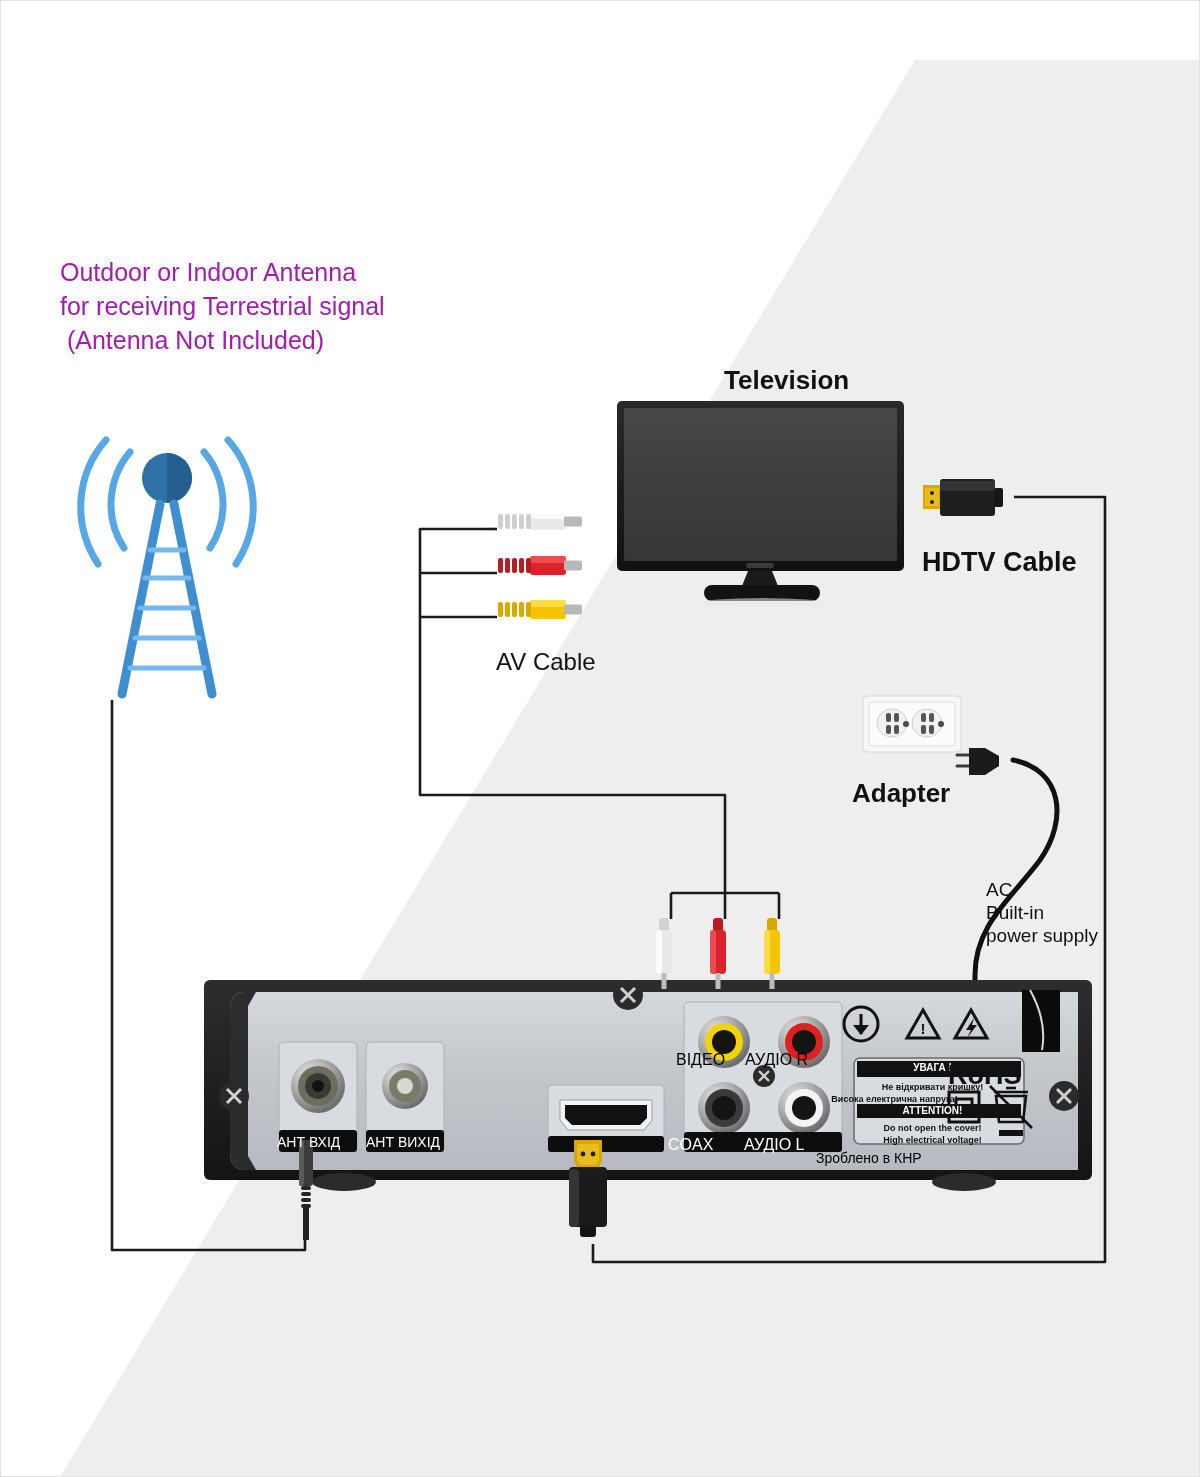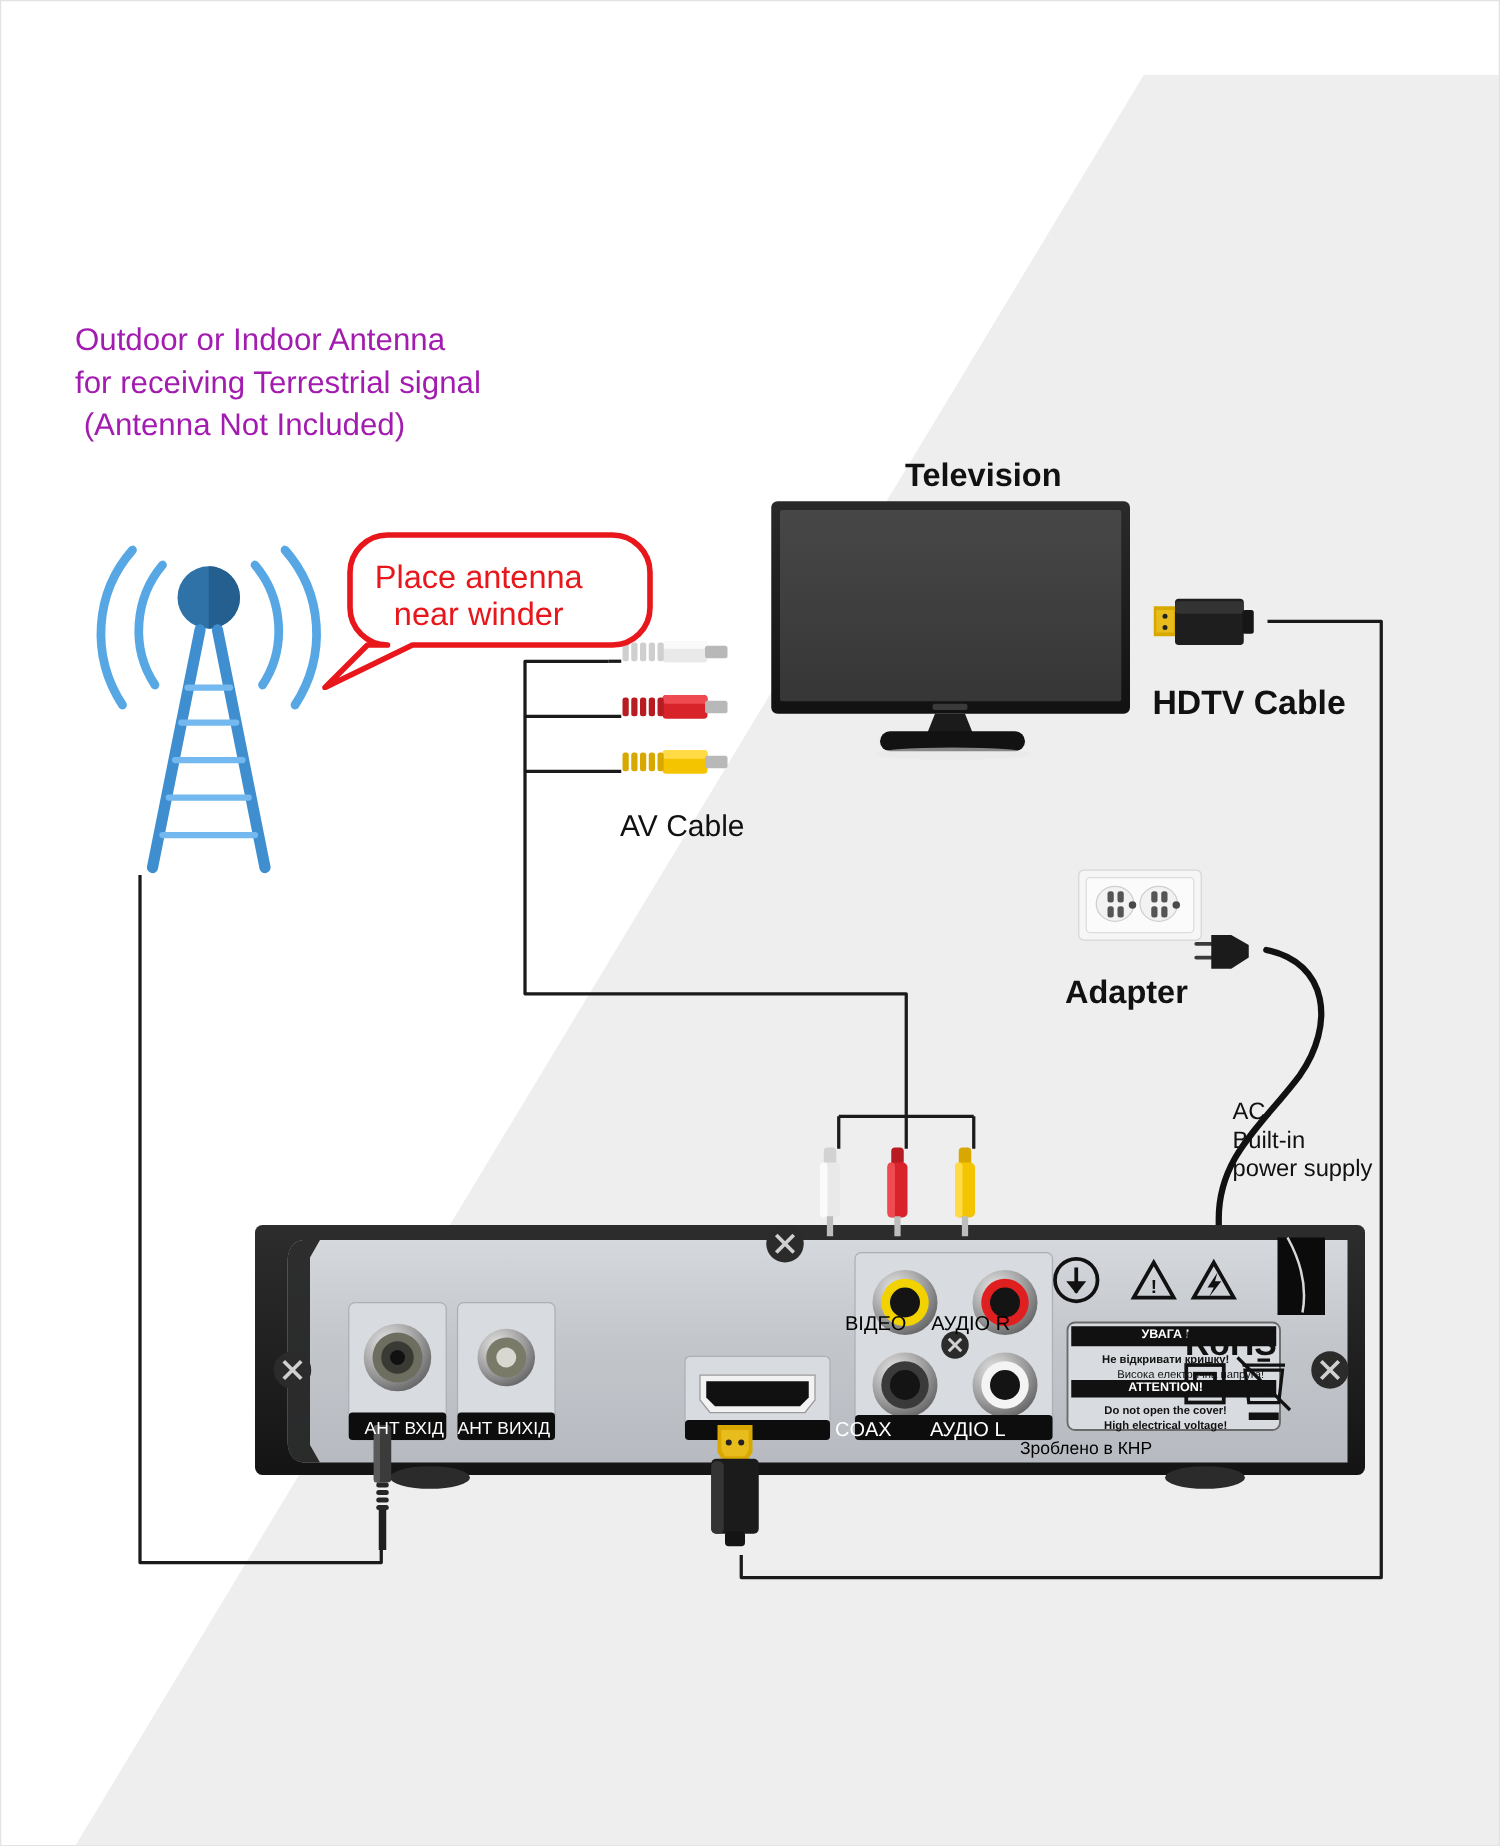--- a/index.html
+++ b/index.html
@@ -124,27 +124,20 @@
     </g>
     <g stroke="#73b9ef" stroke-width="5" stroke-linecap="round">
       <path d="M88,138 L122,138"></path>
       <path d="M83,166 L127,166"></path>
       <path d="M78,196 L132,196"></path>
       <path d="M73,226 L137,226"></path>
       <path d="M68,256 L142,256"></path>
     </g>
   </svg>
 
-  <div class="bubble-wrap">
-    <svg viewBox="0 0 280 128" style="position:absolute;left:0;top:0;width:280px;height:128px;">
-      <path d="M58,4 H238 a30,30 0 0 1 30,30 V62 a30,30 0 0 1 -30,30 H78 L8,126 L42,92 H58 a30,30 0 0 1 -30,-30 V34 a30,30 0 0 1 30,-30 Z" fill="#ffffff" stroke="#e8171b" stroke-width="4.5" stroke-linejoin="round"></path>
-    </svg>
-    <div class="bubble-text">Place antenna</div>
-    <div class="bubble-text" style="top:52px;">near winder</div>
-  </div>
 
   <div class="lbl" style="left:724px;top:365px;font-size:26px;">Television</div>
   <svg class="tv" viewBox="0 0 300 215">
     <defs>
       <linearGradient id="scr" x1="0" y1="0" x2="0" y2="1">
         <stop offset="0" stop-color="#474747"></stop>
           <stop offset="1" stop-color="#363636"></stop>
       </linearGradient>
       <linearGradient id="bez" x1="0" y1="0" x2="0" y2="1">
         <stop offset="0" stop-color="#2a2a2a"></stop>
@@ -394,31 +387,31 @@
         <path d="M802,108 L812,108"></path>
         <path d="M786,106 L828,148"></path>
       </g>
       <rect x="795" y="150" width="24" height="6" fill="#111"></rect>
     </g>
 
     <path d="M818,10 L856,10 L856,72 L818,72 Z" fill="#0b0b0b"></path>
     <path d="M826,10 C836,28 842,48 838,70" stroke="#d8d8d8" stroke-width="2" fill="none"></path>
   </svg>
 
-  <div class="pnl-w" style="left:277px;top:1134px;width:78px;text-align:right;font-size:14px;">АНТ ВХІД</div>
+  <div class="pnl-w" style="left:277px;top:1134px;width:78px;text-align:left;font-size:14px;">АНТ ВХІД</div>
   <div class="pnl-w" style="left:364px;top:1134px;width:78px;text-align:center;font-size:14px;">АНТ ВИХІД</div>
 
   <div class="pnl" style="left:676px;top:1051px;font-size:16px;">ВІДЕО</div>
   <div class="pnl" style="left:745px;top:1051px;font-size:16px;">АУДІО R</div>
   <div class="pnl-w" style="left:668px;top:1136px;font-size:16px;">COAX</div>
   <div class="pnl-w" style="left:744px;top:1136px;font-size:16px;">АУДІО L</div>
 
   <div class="pnl-sw" style="left:850px;top:1062px;width:165px;font-size:10px;">УВАГА !</div>
   <div class="pnl-s" style="left:850px;top:1081px;width:165px;font-weight:bold;text-align:center;">Не відкривати кришку!</div>
-  <div class="pnl-s" style="left:870px;top:1093px;width:165px;font-weight:normal;">Висока електрична напруга!</div>
+  <div class="pnl-s" style="left:812px;top:1093px;width:165px;font-weight:bold;">Висока електрична напруга!</div>
   <div class="pnl-sw" style="left:850px;top:1105px;width:165px;font-size:10px;">ATTENTION!</div>
   <div class="pnl-s" style="left:850px;top:1122px;width:165px;font-weight:bold;">Do not open the cover!</div>
   <div class="pnl-s" style="left:850px;top:1134px;width:165px;font-weight:bold;">High electrical voltage!</div>
 
   <div class="rohs" style="left:948px;top:1060px;text-align:center;">RoHS</div>
   <div class="pnl" style="left:816px;top:1150px;font-size:14px;">Зроблено в КНР</div>
 
   <svg class="coax-rx" viewBox="0 0 32 100">
     <rect x="9" y="0" width="14" height="46" rx="3" fill="#3b3b3b"></rect>
     <rect x="9" y="0" width="5" height="46" rx="2" fill="#5a5a5a"></rect>

